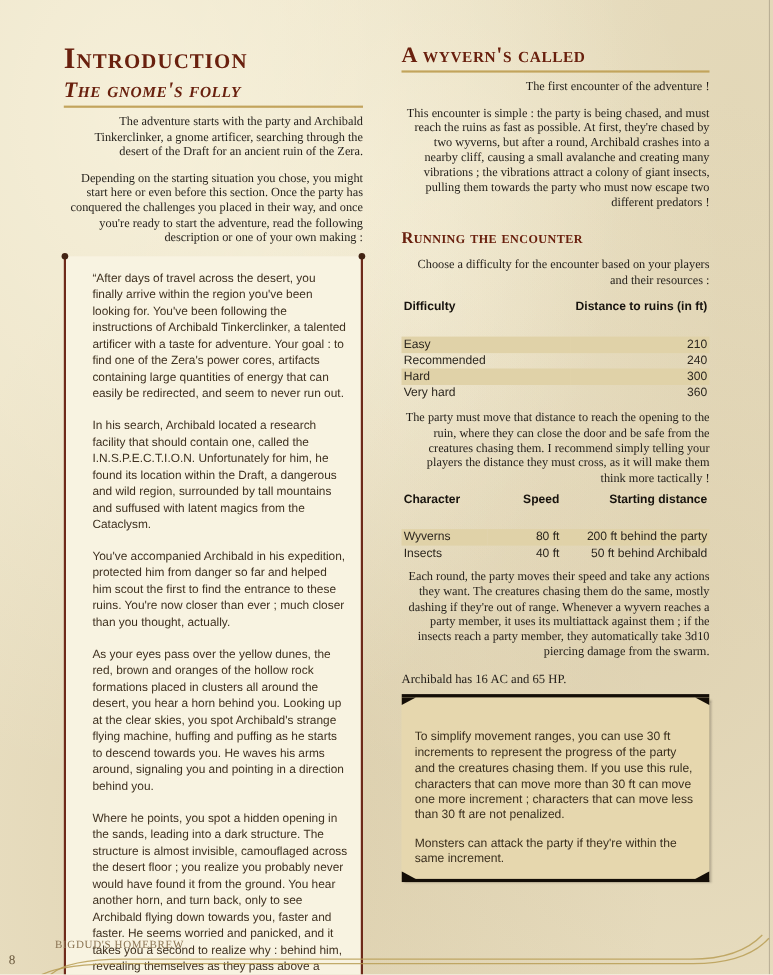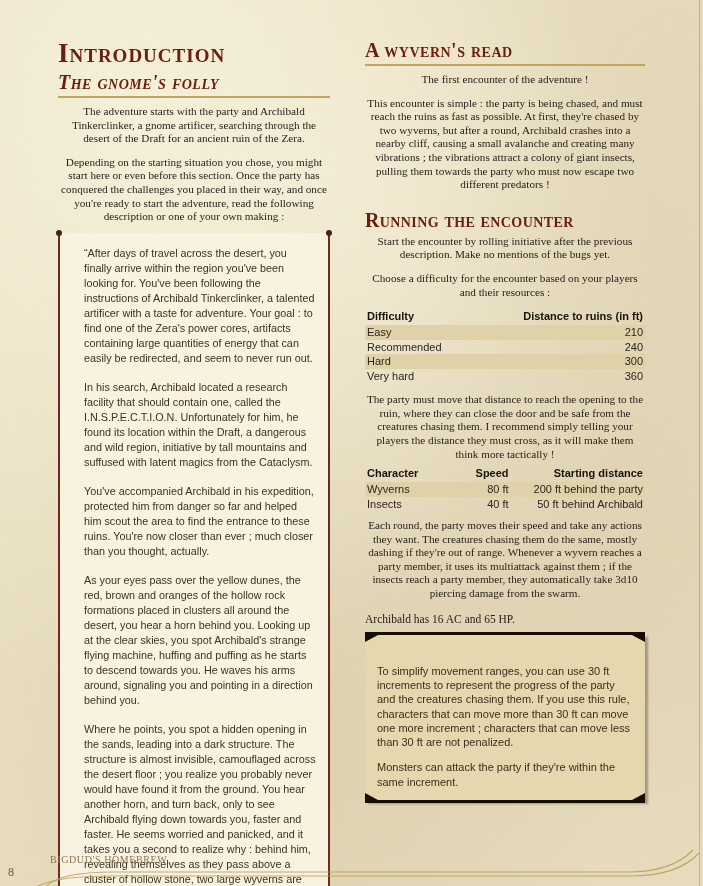--- a/index.html
+++ b/index.html
@@ -36,29 +36,29 @@
   }
   h2{
     font-size:20px; line-height:1.05; font-weight:700;
     font-variant:small-caps; letter-spacing:.5px;
     color:#69200e;
     border-bottom:2px solid #c2a45c;
     padding-bottom:3px;
   }
   .col-left h2{ margin-top:5px;font-style:italic; }
   h3{
-    font-size:20px; line-height:1.1; font-weight:700;
+    font-size:15px; line-height:1.1; font-weight:700;
     font-variant:small-caps; letter-spacing:.4px;
     color:#69200e;
     margin-top:17px;
   }
   p.body{
     font-size:11.2px; line-height:13.6px;
     margin-top:10px;
-    text-align:center;
+    text-align:right;
   }
   p.body.first{ margin-top:7px; }
   p.statline{ font-size:11.5px; margin-top:12px; }
 
   
   .readaloud{
     position:relative;
     margin-top:9px;
     background:#f8f3e1;
     border-left:2.5px solid #6e2a1a;
@@ -84,21 +84,21 @@
   
   table{
     width:100%; border-collapse:collapse;
     font-family:"Liberation Sans", sans-serif;
     font-size:11px;
     margin-top:10px;
   }
   table.character{ margin-top:5px; }
   th{
     font-weight:700; text-align:left; color:#17130e;
-    padding:1px 2px 2px 2px; line-height:13px;
+    padding:1px 2px 20px 2px; line-height:13px;
   }
   td{ padding:1px 2px; line-height:12.5px; color:#2b261e; }
   tbody tr:nth-child(odd) td{ background:#e0d2a8; }
   th.c, td.c{ text-align:right; }
   .difficulty col.c1{ width:55%; }
   .difficulty col.c2{ width:45%; }
   .character col.c1{ width:28%; }
   .character col.c2{ width:24%; }
   .character col.c3{ width:48%; }
 
@@ -145,34 +145,33 @@
     <h2>The gnome's folly</h2>
     <p class="body first">The adventure starts with the party and Archibald Tinkerclinker, a gnome artificer, searching through the desert of the Draft for an ancient ruin of the Zera.</p>
     <p class="body">Depending on the starting situation you chose, you might start here or even before this section. Once the party has conquered the challenges you placed in their way, and once you're ready to start the adventure, read the following description or one of your own making :</p>
 
     <div class="readaloud">
       <span class="pin tl"></span>
       <span class="pin tr"></span>
       <span class="pin bl"></span>
       <span class="pin br"></span>
       <p>“After days of travel across the desert, you finally arrive within the region you've been looking for. You've been following the instructions of Archibald Tinkerclinker, a talented artificer with a taste for adventure. Your goal : to find one of the Zera's power cores, artifacts containing large quantities of energy that can easily be redirected, and seem to never run out.</p>
-      <p>In his search, Archibald located a research facility that should contain one, called the I.N.S.P.E.C.T.I.O.N. Unfortunately for him, he found its location within the Draft, a dangerous and wild region, initiative by tall mountains and suffused with latent magics from the Cataclysm.</p>
-      <p>You've accompanied Archibald in his expedition, protected him from danger so far and helped him scout the area to find the entrance to these ruins. You're now closer than ever ; much closer than you thought, actually.</p>
+      <p>In his search, Archibald located a research facility that should contain one, called the I.N.S.P.E.C.T.I.O.N. Unfortunately for him, he found its location within the Draft, a dangerous and wild region, surrounded by tall mountains and suffused with latent magics from the Cataclysm.</p>
+      <p>You've accompanied Archibald in his expedition, protected him from danger so far and helped him scout the first to find the entrance to these ruins. You're now closer than ever ; much closer than you thought, actually.</p>
       <p>As your eyes pass over the yellow dunes, the red, brown and oranges of the hollow rock formations placed in clusters all around the desert, you hear a horn behind you. Looking up at the clear skies, you spot Archibald's strange flying machine, huffing and puffing as he starts to descend towards you. He waves his arms around, signaling you and pointing in a direction behind you.</p>
       <p>Where he points, you spot a hidden opening in the sands, leading into a dark structure. The structure is almost invisible, camouflaged across the desert floor ; you realize you probably never would have found it from the ground. You hear another horn, and turn back, only to see Archibald flying down towards you, faster and faster. He seems worried and panicked, and it takes you a second to realize why : behind him, revealing themselves as they pass above a cluster of hollow stone, two large wyverns are on the chase... and they look very hungry.”</p>
     </div>
   </div>
 
   <div class="col col-right">
-    <h2>A wyvern's read</h2>
+    <h2>A wyvern's called</h2>
     <p class="body first">The first encounter of the adventure !</p>
     <p class="body">This encounter is simple : the party is being chased, and must reach the ruins as fast as possible. At first, they're chased by two wyverns, but after a round, Archibald crashes into a nearby cliff, causing a small avalanche and creating many vibrations ; the vibrations attract a colony of giant insects, pulling them towards the party who must now escape two different predators !</p>
 
     <h3>Running the encounter</h3>
-    <p class="body first" style="margin-top:4px;">Start the encounter by rolling initiative after the previous description. Make no mentions of the bugs yet.</p>
     <p class="body">Choose a difficulty for the encounter based on your players and their resources :</p>
 
     <table class="difficulty">
       <colgroup>
           <col class="c1">
           <col class="c2">
         </colgroup>
       <thead>
         <tr>
           <th>Difficulty</th>

